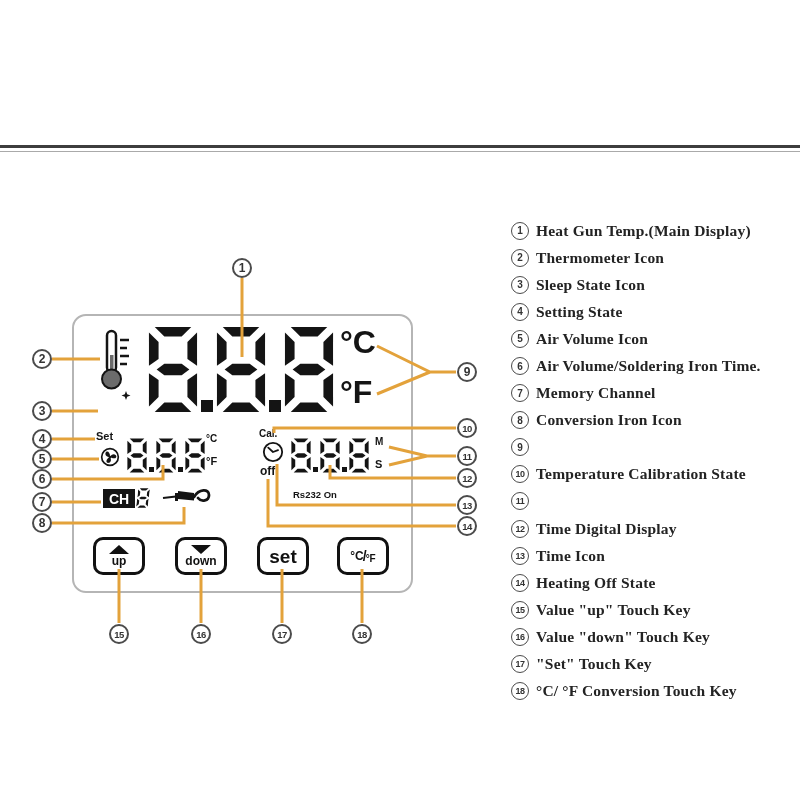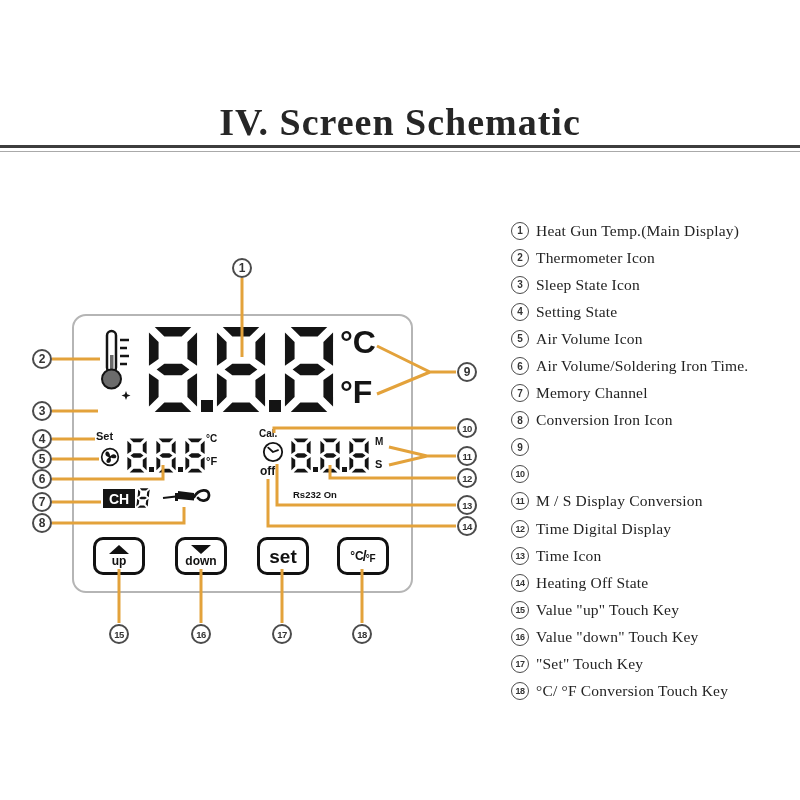--- a/index.html
+++ b/index.html
@@ -51,29 +51,28 @@
   .lines{position:absolute;left:0;top:0;z-index:6;pointer-events:none;}
   .lines path{stroke:#E3A23B;stroke-width:3;fill:none;}
 
   
   .legend{position:absolute;left:511px;top:217px;}
   .lrow{display:flex;align-items:center;height:27.1px;gap:7px;}
   .lco{width:18px;height:18px;box-sizing:border-box;border:1.8px solid #4b4b4b;border-radius:50%;
     flex:0 0 auto;display:flex;align-items:center;justify-content:center;
     font-size:10px;font-weight:bold;color:#333;background:#fff;}
   .lco.two{font-size:9px;letter-spacing:-0.5px;}
-  .ltext{font-family:"Liberation Serif", serif;font-weight:normal;font-size:15.5px;color:#232323;
+  .ltext{font-family:"Liberation Serif", serif;font-weight:bold;font-size:15.5px;color:#232323;
     white-space:nowrap;letter-spacing:0.2px;}
 </style>
 </head>
 <body>
 
 <div id="page">
 
-  <div class="title">IV. Screen Schematic</div>
   <div class="rule1"></div>
   <div class="rule2"></div>
 
   <div class="panel"></div>
 
   <svg class="abs" style="left:99px;top:328px;" width="34" height="62" viewBox="0 0 34 62">
     <rect x="8" y="3" width="9" height="41" rx="4.5" fill="#fff" stroke="#141414" stroke-width="2.5"></rect>
     <rect x="11" y="27" width="3.5" height="18" fill="#6b6b6b"></rect>
     <circle cx="12.5" cy="51" r="9.5" fill="#6b6b6b" stroke="#141414" stroke-width="2"></circle>
     <path d="M21 12 H30 M21 20 H28 M21 28 H30 M21 36 H28" stroke="#141414" stroke-width="2.6"></path>
@@ -311,24 +310,24 @@
       </div>
     <div class="lrow">
         <span class="lco">8</span>
         <span class="ltext">Conversion Iron Icon</span>
       </div>
     <div class="lrow">
         <span class="lco">9</span>
       </div>
     <div class="lrow">
         <span class="lco two">10</span>
+        <span class="ltext">Temperature Calibration State</span>
       </div>
     <div class="lrow">
         <span class="lco two">11</span>
-        <span class="ltext">M / S Display Conversion</span>
       </div>
     <div class="lrow">
         <span class="lco two">12</span>
         <span class="ltext">Time Digital Display</span>
       </div>
     <div class="lrow">
         <span class="lco two">13</span>
         <span class="ltext">Time Icon</span>
       </div>
     <div class="lrow">

